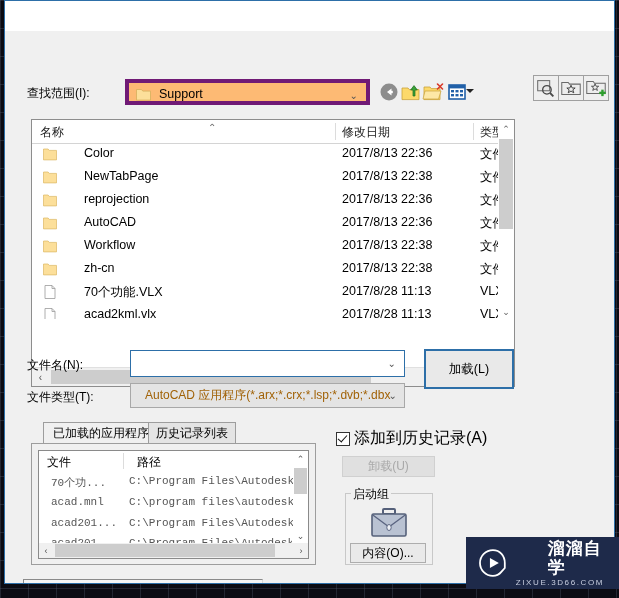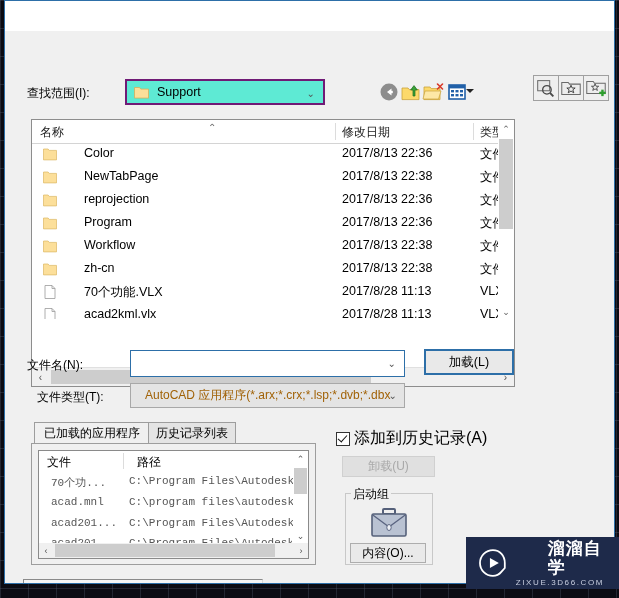--- a/index.html
+++ b/index.html
@@ -67,22 +67,22 @@
 
   .lbl {
     font-size: 12px; color: #000;
     position: absolute; white-space: nowrap;
   }
 
   
   #lookin-label { left: 22px; top: 54px; }
   #lookin-combo {
     position: absolute; left: 120px; top: 48px;
-    width: 200px; height: 26px;
-    background: #5eead4; border: 2px solid #701a75;
+    width: 245px; height: 26px;
+    background: #fdba74; border: 4px solid #701a75;
     box-sizing: border-box;
   }
   #lookin-folder-icon {
     position: absolute; left: 7px; top: 5px;
     width: 15px; height: 13px;
   }
   #lookin-value {
     position: absolute; left: 30px; top: 4px;
     font-size: 12.5px; color: #000;
   }
@@ -188,21 +188,21 @@
   }
   #fl-hsb-l { left: 0; }
   #fl-hsb-r { right: 0; }
   #fl-hsb-thumb {
     position: absolute; left: 19px; top: 2px; width: 320px; height: 14px;
     background: #cdcdcd; cursor: pointer;
   }
 
   
   #fn-label { left: 22px; top: 326px; }
-  #ft-label { left: 32px; top: 358px; }
+  #ft-label { left: 22px; top: 358px; }
 
   #fn-combo {
     position: absolute; left: 125px; top: 319px;
     width: 275px; height: 27px;
     background: #fff; border: 1px solid #2d6fa8;
     box-sizing: border-box;
   }
   #fn-caret {
     position: absolute; right: 8px; top: 7px; font-size: 10px; color: #555;
   }
@@ -222,40 +222,40 @@
   #ft-value {
     position: absolute; left: 14px; top: 3px;
     font-size: 12px; color: #a16207; white-space: nowrap;
   }
   #ft-caret {
     position: absolute; right: 7px; top: 6px; font-size: 10px; color: #555;
   }
 
   #load-btn {
     position: absolute; left: 419px; top: 318px;
-    width: 90px; height: 26px;
+    width: 90px; height: 40px;
     background: #e9e9e9; border: 2px solid #2d6fa8;
     box-sizing: border-box;
     display: flex; align-items: center; justify-content: center;
     font-size: 12.5px; color: #000; cursor: pointer;
   }
 
   
   #tabstrip {
     position: absolute; left: 26px; top: 391px;
     width: 285px; height: 22px;
   }
   .tab {
     position: absolute; top: 0; height: 22px;
     display: flex; align-items: center; justify-content: center;
     font-size: 12px; color: #000; cursor: pointer;
     box-sizing: border-box;
   }
   #tab-loaded {
-    left: 3px; width: 116px;
+    left: 12px; width: 116px;
     background: #f0f0f0;
     border: 1px solid #9d9d9d; border-bottom: none;
   }
   #tab-history {
     left: 117px; width: 88px;
     background: #e4e4e4;
     border: 1px solid #9d9d9d; border-bottom: 1px solid #9d9d9d;
   }
 
   #tabpanel {
@@ -517,21 +517,21 @@
             </svg>
           <div class="fl-name">reprojection</div>
           <div class="fl-date">2017/8/13 22:36</div>
           <div class="fl-type">文件</div>
         </div>
 
         <div class="fl-row">
           <svg class="fl-icon" viewBox="0 0 14 14">
               <path d="M0.5 2h4.6l1.1 1.4H13.5v9.5H0.5z" fill="#fcdf9a" stroke="#dcb763" stroke-width="0.7"></path>
             </svg>
-          <div class="fl-name">Program</div>
+          <div class="fl-name">AutoCAD</div>
           <div class="fl-date">2017/8/13 22:36</div>
           <div class="fl-type">文件</div>
         </div>
 
         <div class="fl-row">
           <svg class="fl-icon" viewBox="0 0 14 14">
               <path d="M0.5 2h4.6l1.1 1.4H13.5v9.5H0.5z" fill="#fcdf9a" stroke="#dcb763" stroke-width="0.7"></path>
             </svg>
           <div class="fl-name">Workflow</div>
           <div class="fl-date">2017/8/13 22:38</div>

